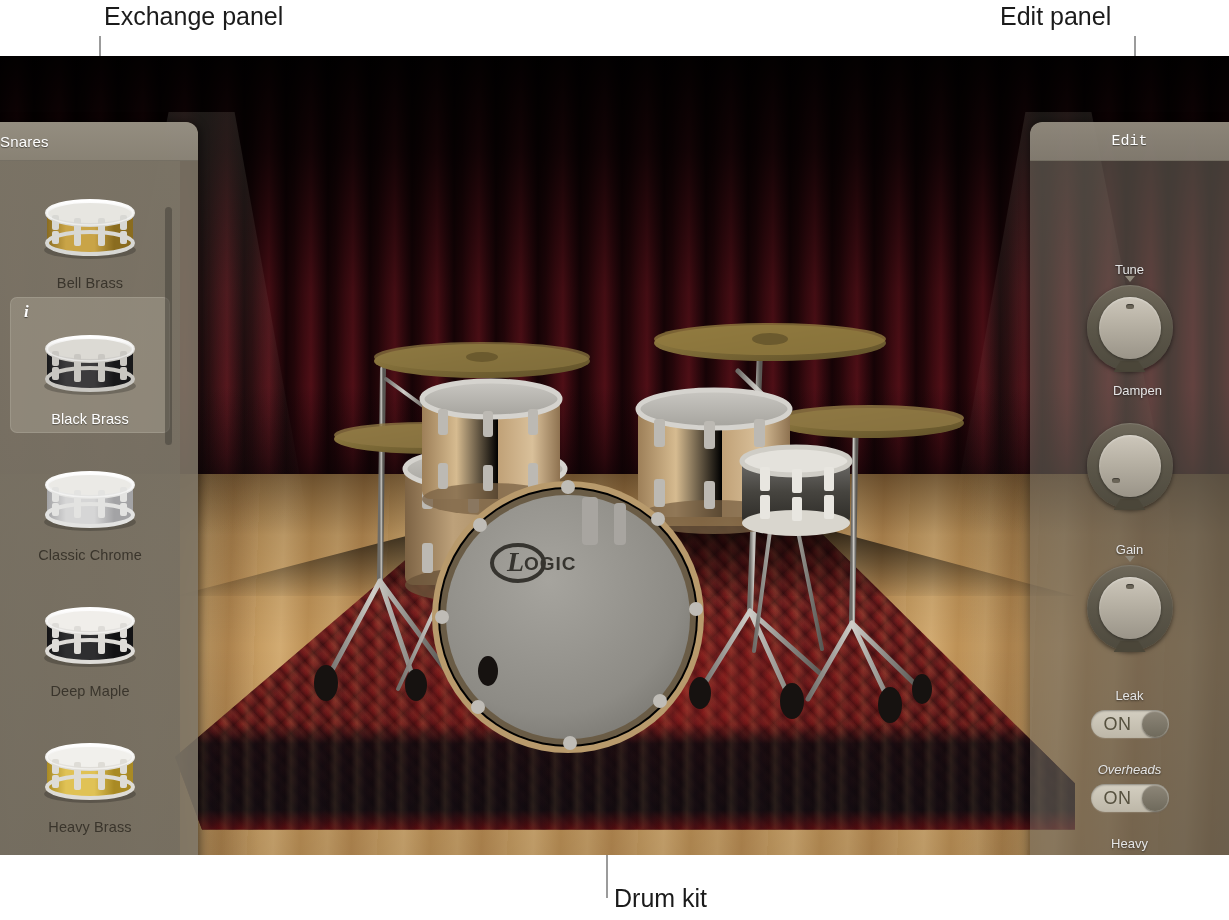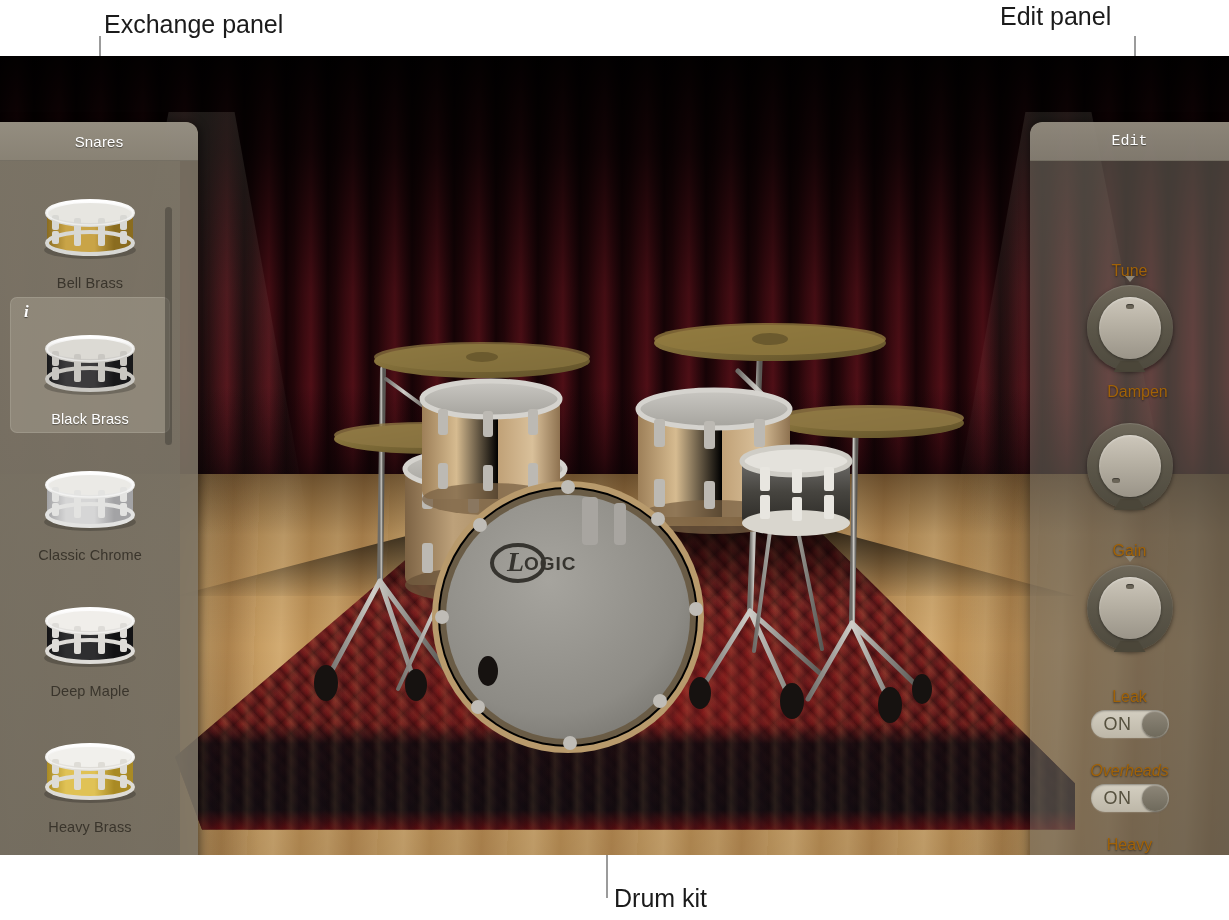--- a/index.html
+++ b/index.html
@@ -124,21 +124,21 @@
     border-top-right-radius: 12px;
     border-bottom-right-radius: 12px;
     overflow:hidden;
     box-shadow: 2px 0 10px rgba(0,0,0,0.45);
   }
   #exchange-header {
     position:relative; height:39px; width:100%;
     background: linear-gradient(to bottom, rgba(150,143,130,0.96), rgba(138,131,118,0.96));
     border-top-right-radius: 12px;
     border-bottom: 1px solid rgba(60,55,48,0.35);
-    display:flex; align-items:center; justify-content:center;
+    display:flex; align-items:center; 
   }
   #exchange-header .title {
     color:#ffffff; font-size:15px; letter-spacing:0.2px;
     text-shadow: 0 1px 1px rgba(0,0,0,0.45);
   }
   #exchange-list {
     position:relative; height:749px; width:180px;
     background: linear-gradient(to bottom, rgba(124,117,103,0.80) 0%, rgba(118,111,98,0.74) 55%, rgba(112,106,94,0.62) 100%);
   }
   .kit-item {
@@ -190,21 +190,21 @@
     display:flex; align-items:center; justify-content:center;font-family:Liberation Mono, monospace;
   }
   #edit-header .title {
     color:#ffffff; font-size:15px;
     text-shadow: 0 1px 1px rgba(0,0,0,0.45);
   }
   #edit-body { position:relative; width:100%; height:733px; }
 
   .ctrl-label {
     position:absolute; width:100%; text-align:center;
-    color:#a16207; font-size:16px;
+    color:#e5e5e5; font-size:13px;
     text-shadow: 0 1px 2px rgba(0,0,0,0.55);
   }
   .knob-wrap { position:absolute; left:50%; transform:translateX(-50%); width:86px; height:86px; }
   .knob {
     position:absolute; left:0; top:0; width:86px; height:86px; border-radius:50%;
     background: linear-gradient(to bottom, #6e685a 0%, #5a5548 52%, #4e4a3e 100%);
     box-shadow: 0 2px 4px rgba(0,0,0,0.5), inset 0 1px 1px rgba(255,255,255,0.12);
   }
   .knob-inner {
     position:absolute; left:12px; top:12px; width:62px; height:62px; border-radius:50%;
@@ -244,21 +244,21 @@
     width:26px; height:26px; border-radius:50%;
     background: linear-gradient(to bottom, #8d8678 0%, #6f6a5c 100%);
     box-shadow: 0 1px 2px rgba(0,0,0,0.45), inset 0 1px 1px rgba(255,255,255,0.2);
   }
 </style>
 </head>
 <body>
 
 <div id="root">
 
-  <div class="callout-label" style="left:104px; top:2px;margin-top:8px;">Exchange panel</div>
+  <div class="callout-label" style="left:104px; top:2px;">Exchange panel</div>
   <div class="callout-line" style="left:99px; top:36px; height:48px;"></div>
 
   <div class="callout-label" style="left:1000px; top:2px;">Edit panel</div>
   <div class="callout-line" style="left:1134px; top:36px; height:48px;"></div>
 
   <div class="callout-label" style="left:614px; top:884px;">Drum kit</div>
   <div class="callout-line" style="left:606px; top:716px; height:182px;"></div>
 
   <div id="stage">
 

